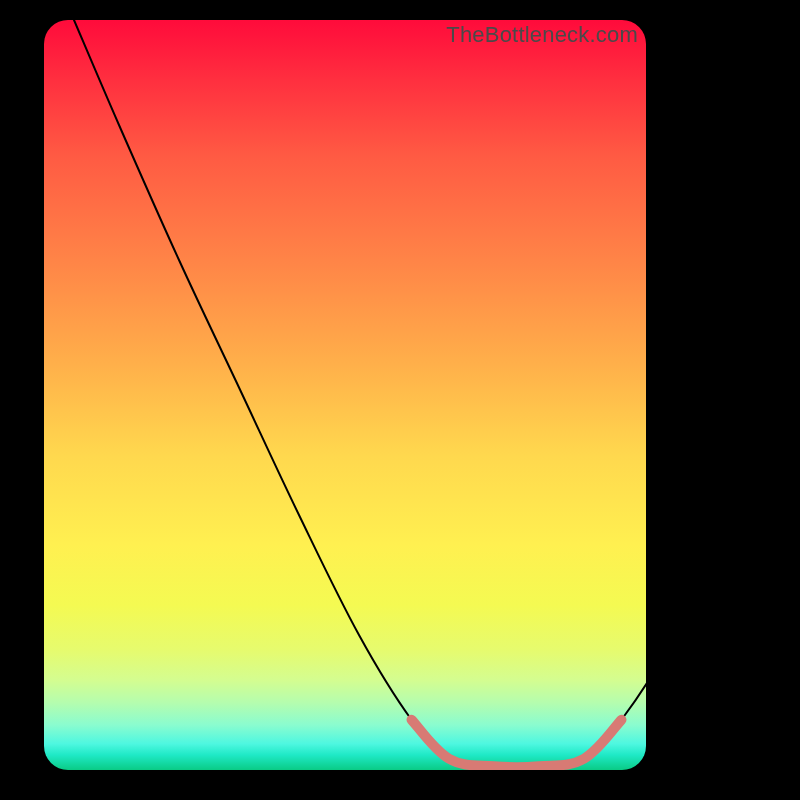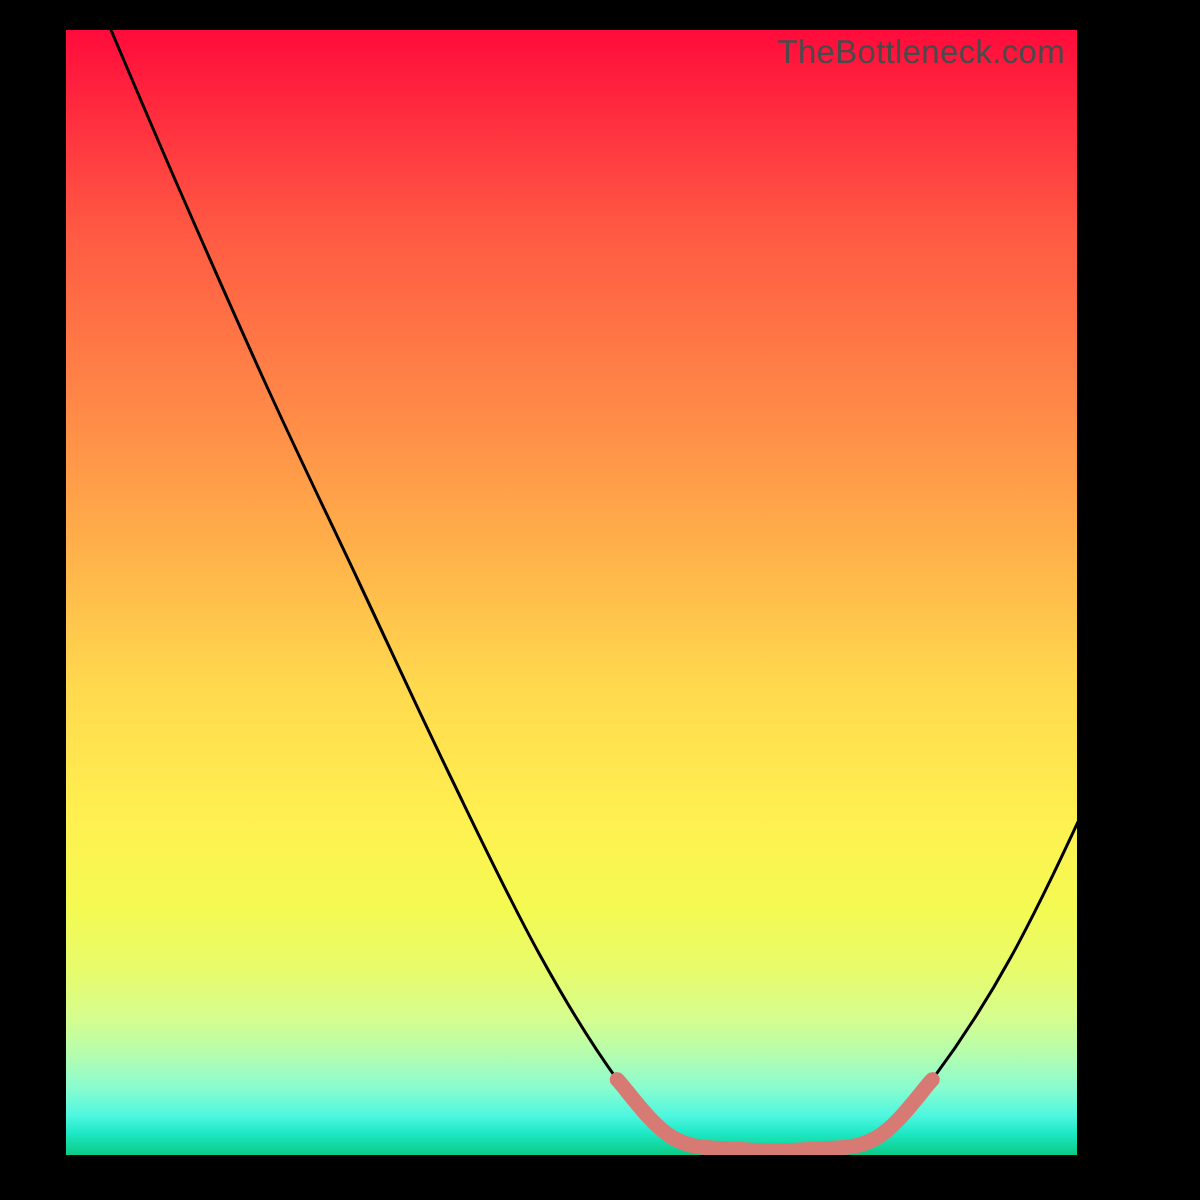--- a/index.html
+++ b/index.html
@@ -14,39 +14,40 @@
   .frame {
     position: relative;
     width: 800px;
     height: 800px;
     background: #000;
   }
   .plot {
     position: absolute;
     left: 44px;
     top: 20px;
-    width: 674px;
+    width: 602px;
     height: 750px;
     background: linear-gradient(to bottom,
       #ff0b3b 0%,
       #ff2f3f 8%,
       #ff5a43 18%,
       #ff8447 32%,
       #ffb04a 46%,
       #ffd84e 58%,
       #fff050 70%,
       #f4fa52 78%,
       #e6fb6e 84%,
       #d4fd90 88%,
       #b5fdae 91%,
       #8afccf 94%,
       #4ef7e0 96.5%,
       #1fe9c6 98%,
       #0acb85 100%
     );
+    border-radius: 24px;
   }
   .watermark {
     position: absolute;
     top: 2px;
     right: 8px;
     color: #4a4a4a;
     font-size: 22px;
     font-weight: 500;
     letter-spacing: 0.2px;
     user-select: none;

